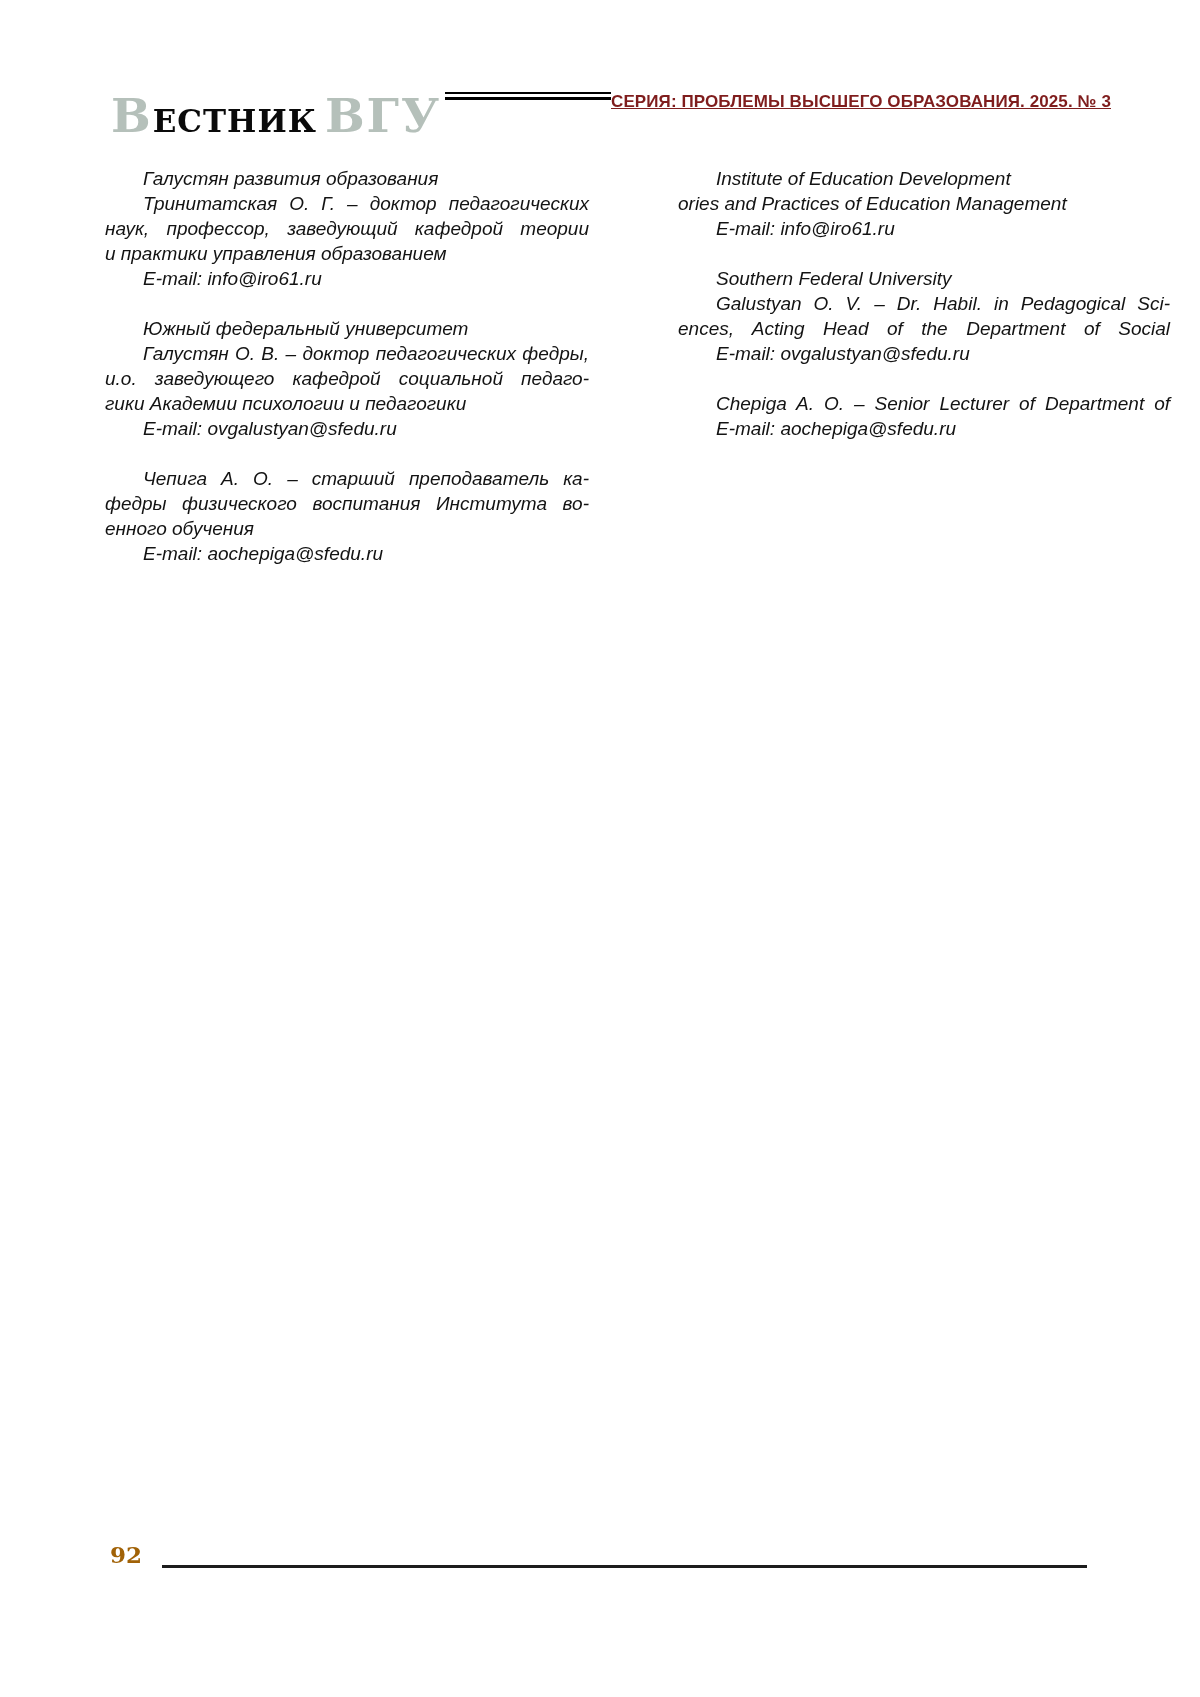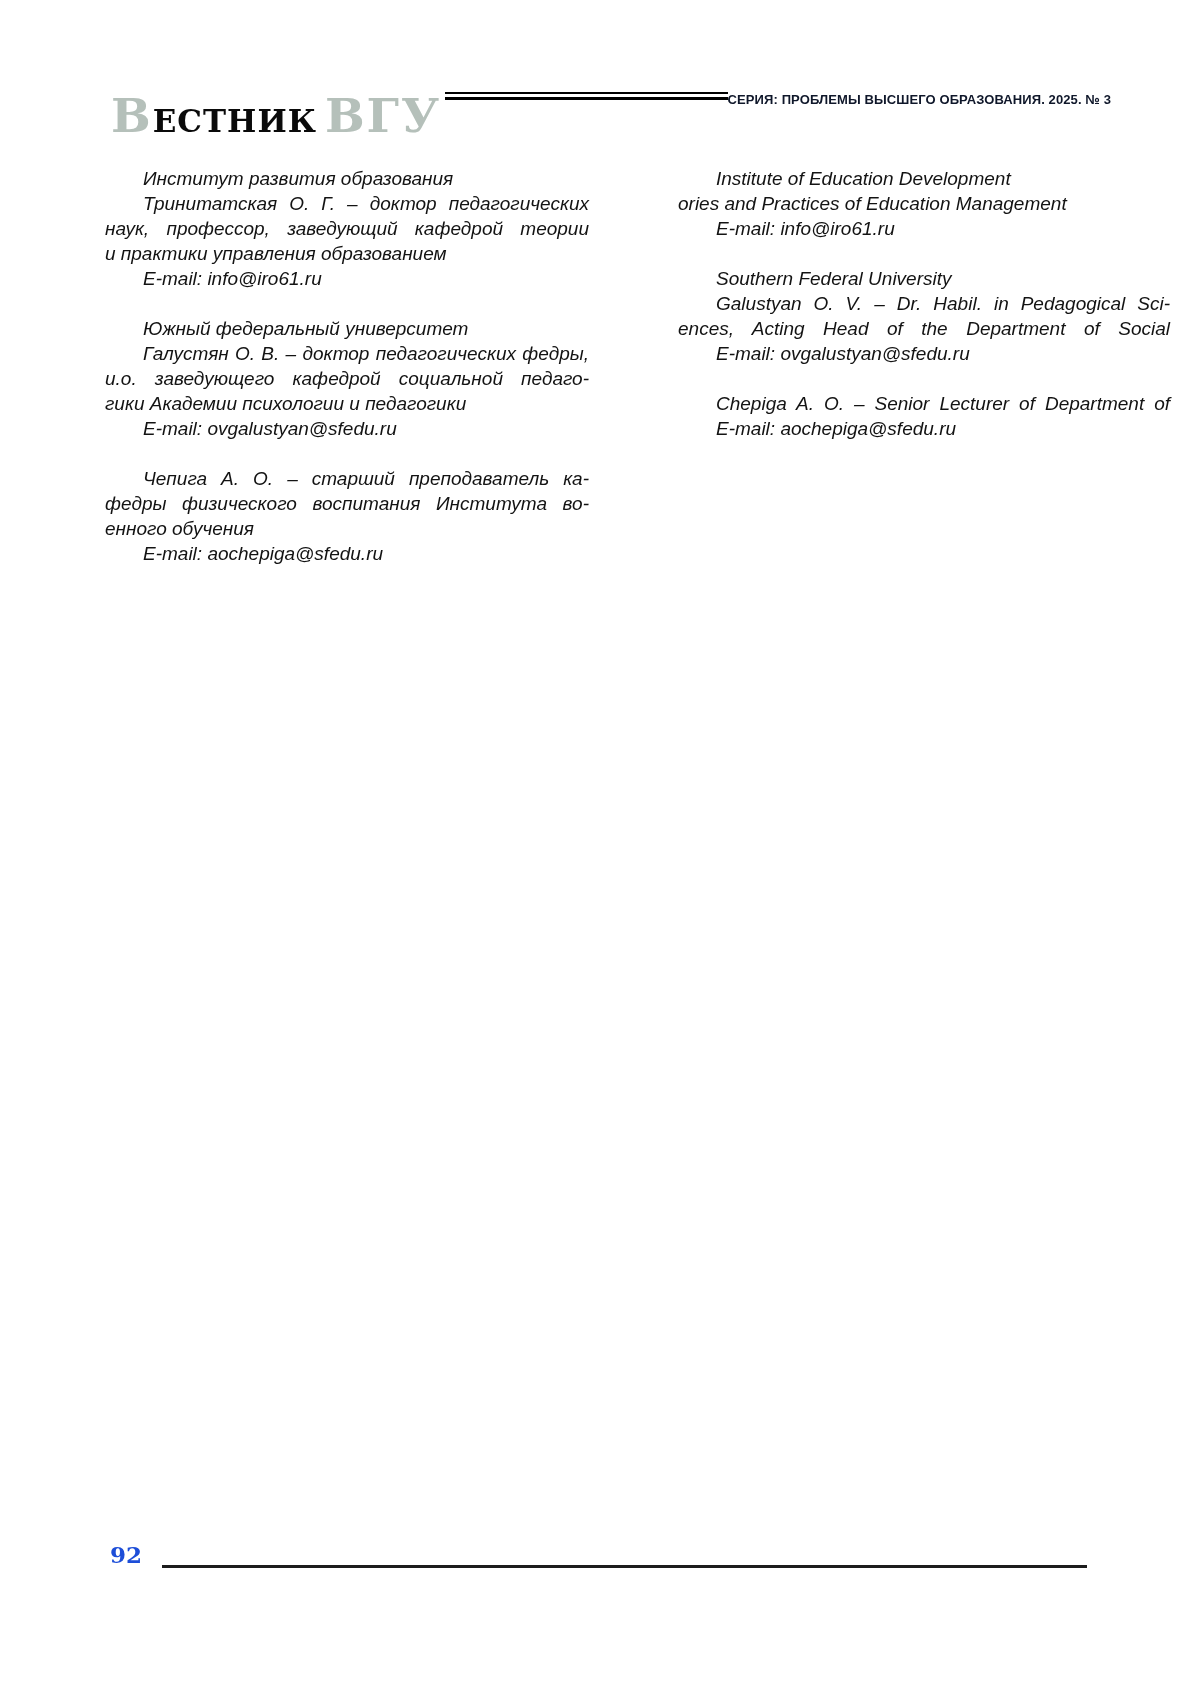--- a/index.html
+++ b/index.html
@@ -47,25 +47,26 @@
   .double-rule {
     flex: 1 1 auto;
     height: 3px;
     border-top: 2px solid #000;
     border-bottom: 3px solid #000;
     margin: 0 0 7px 4px;
   }
   .series {
     font-family: "Liberation Sans", sans-serif;
     font-weight: bold;
-    font-size: 13px;
+    font-size: 17px;
     letter-spacing: 0.1px;
     white-space: nowrap;
     margin-bottom: 2px;
-    color: #0f172a;
+    color: #7f1d1d;
+    text-decoration: underline;
   }
 
   
   .col {
     position: absolute;
     top: 166px;
     font-family: "Liberation Sans", sans-serif;
     font-style: italic;
     font-size: 19px;
     line-height: 25px;
@@ -82,21 +83,21 @@
   }
 
   
   .footer-pagenum {
     position: absolute;
     left: 110px;
     top: 1541px;
     font-family: "DejaVu Serif", "Liberation Serif", serif;
     font-weight: bold;
     font-size: 23px;
-    color: #1d4ed8;
+    color: #a16207;
   }
   .footer-rule {
     position: absolute;
     left: 162px;
     top: 1565px;
     width: 925px;
     height: 3px;
     background: #1c1c1c;
   }
 </style>
@@ -108,21 +109,21 @@
   <div class="header">
     <div class="logo">
       <span class="lg-initial">В</span><span class="lg-rest">ЕСТНИК</span><span class="lg-acronym">ВГУ</span>
     </div>
     <div class="double-rule"></div>
     <div class="series">СЕРИЯ: ПРОБЛЕМЫ ВЫСШЕГО ОБРАЗОВАНИЯ. 2025. № 3</div>
   </div>
 
   <section class="col col-ru">
       <div class="block">
-        <div class="line indent">Институт развития образования</div>
+        <div class="line indent">Галустян развития образования</div>
         <div class="line indent justify">Тринитатская О. Г. – доктор педагогических</div>
         <div class="line justify">наук, профессор, заведующий кафедрой теории</div>
         <div class="line">и практики управления образованием</div>
         <div class="line indent">E-mail: info@iro61.ru</div>
       </div>
       <div class="block">
         <div class="line indent">Южный федеральный университет</div>
         <div class="line indent justify">Галустян О. В. – доктор педагогических федры,</div>
         <div class="line justify">и.о. заведующего кафедрой социальной педаго-</div>
         <div class="line">гики Академии психологии и педагогики</div>

